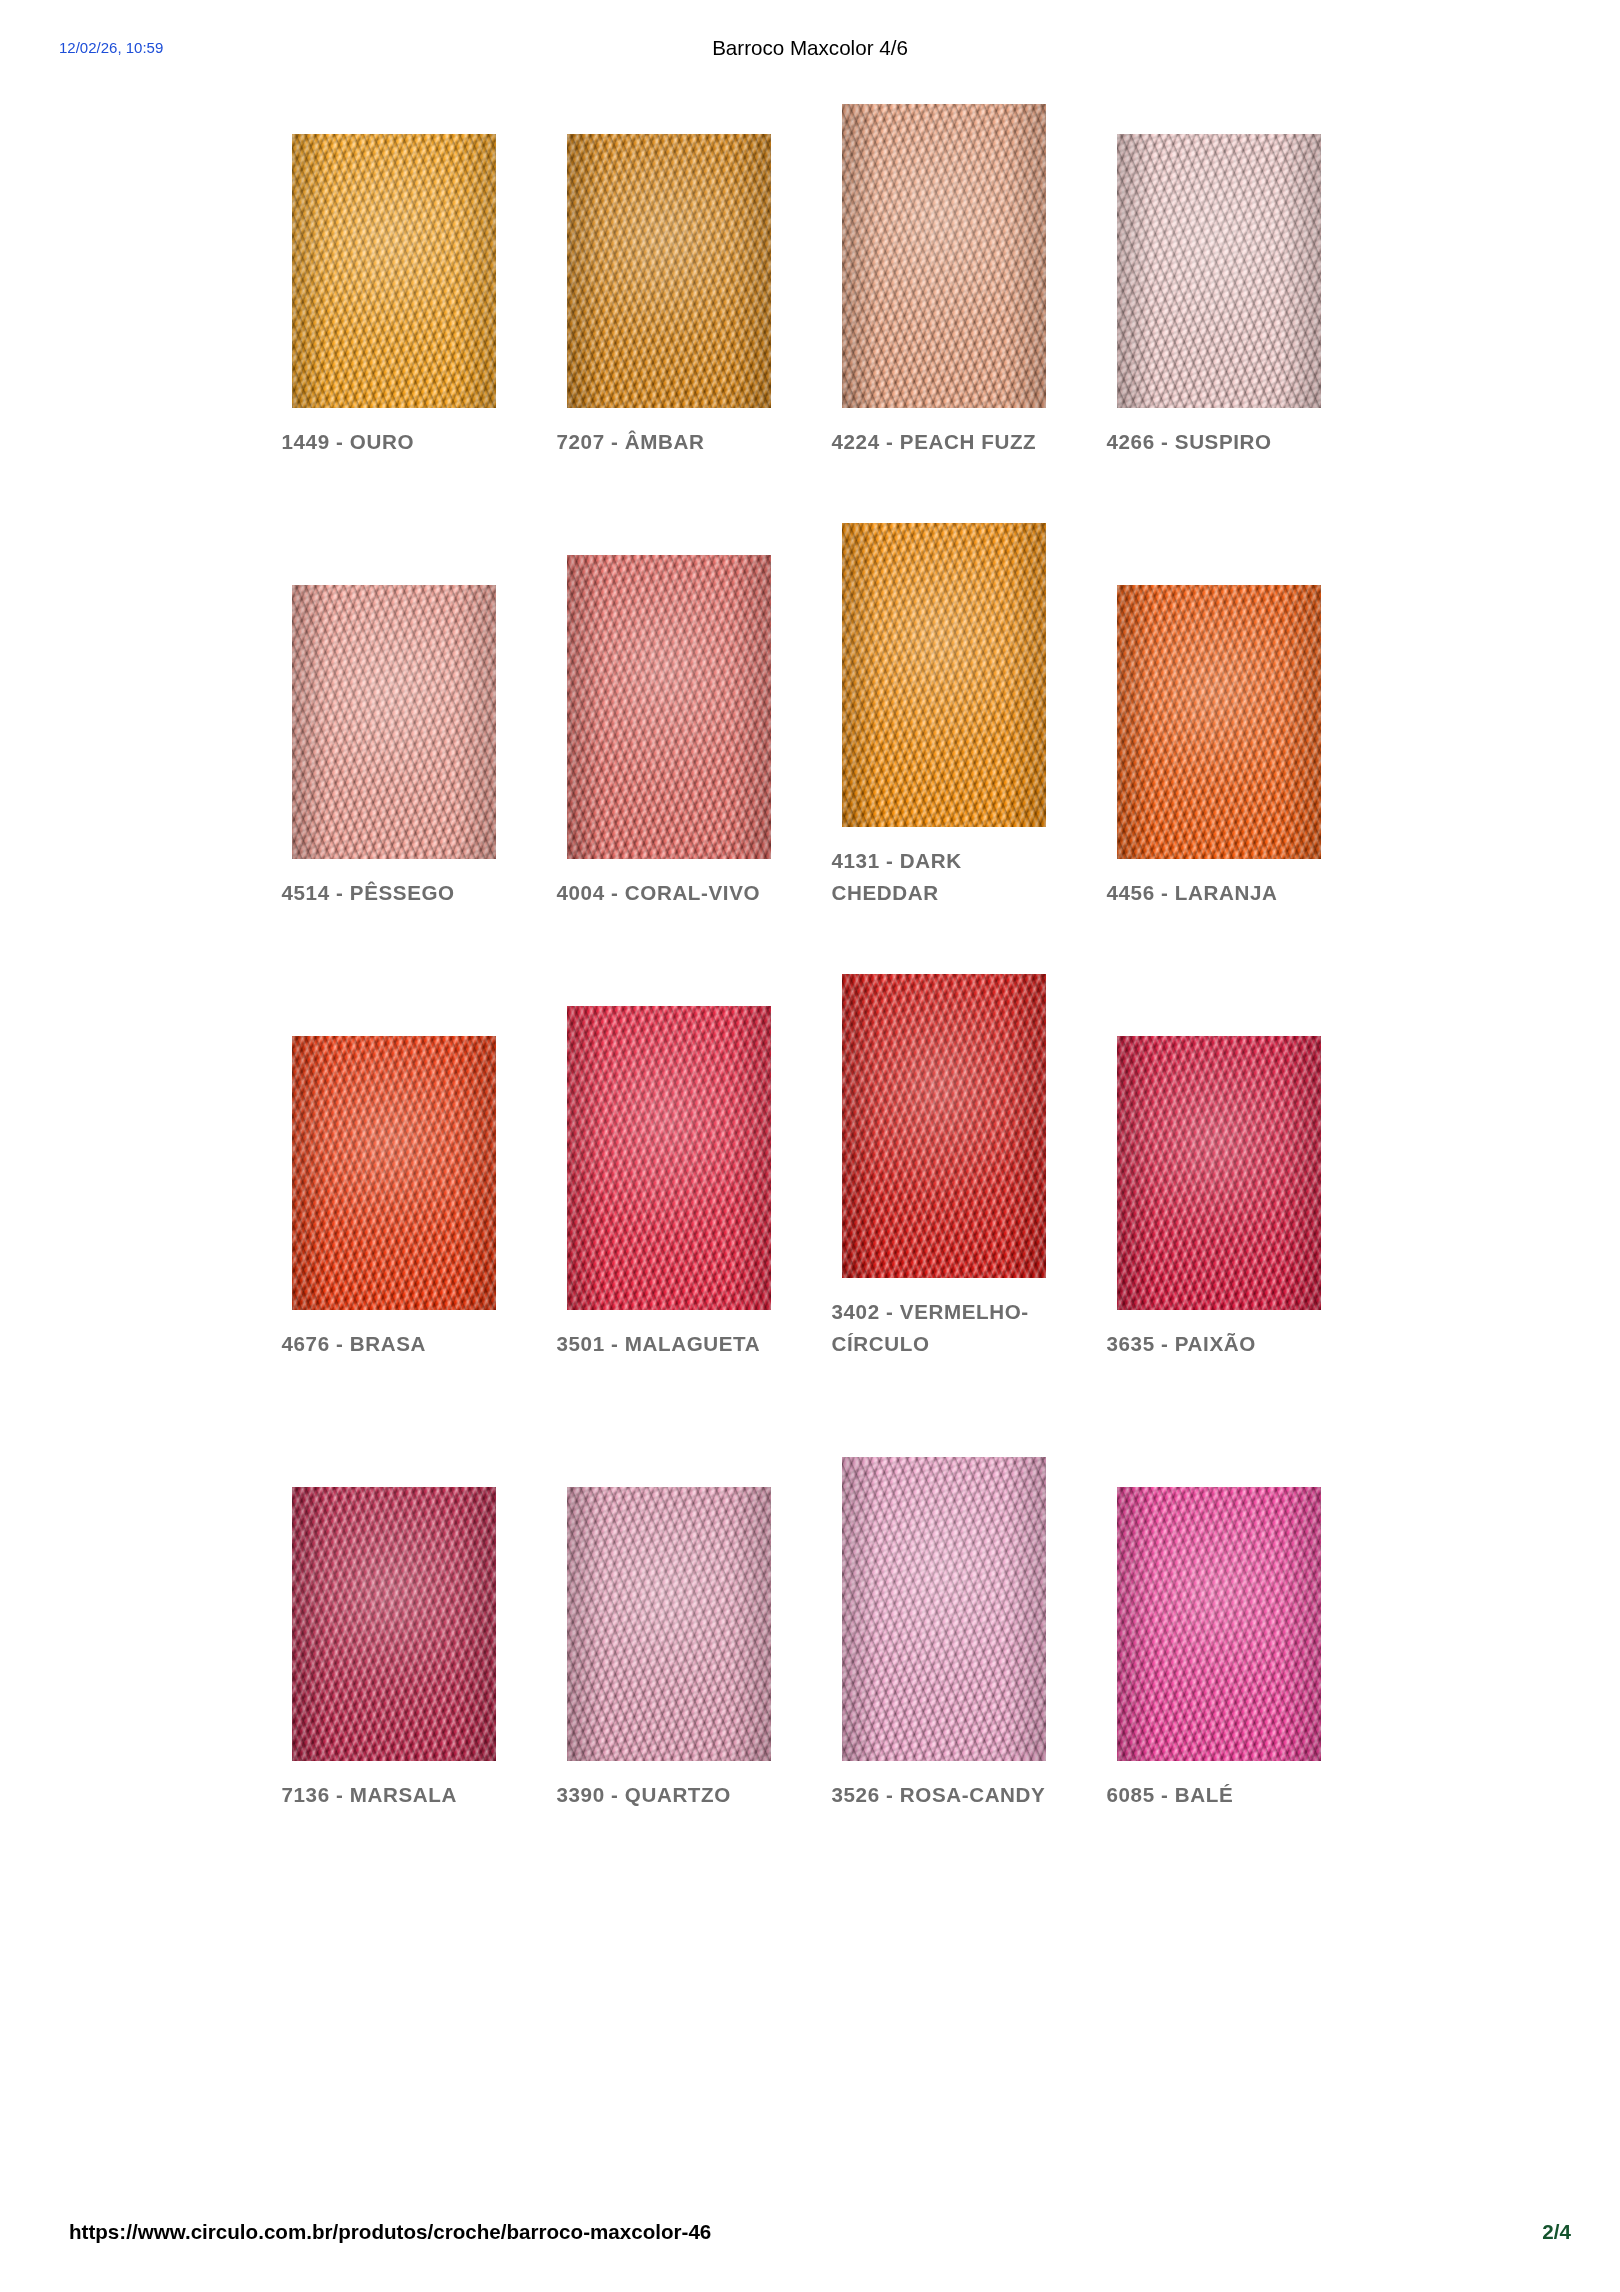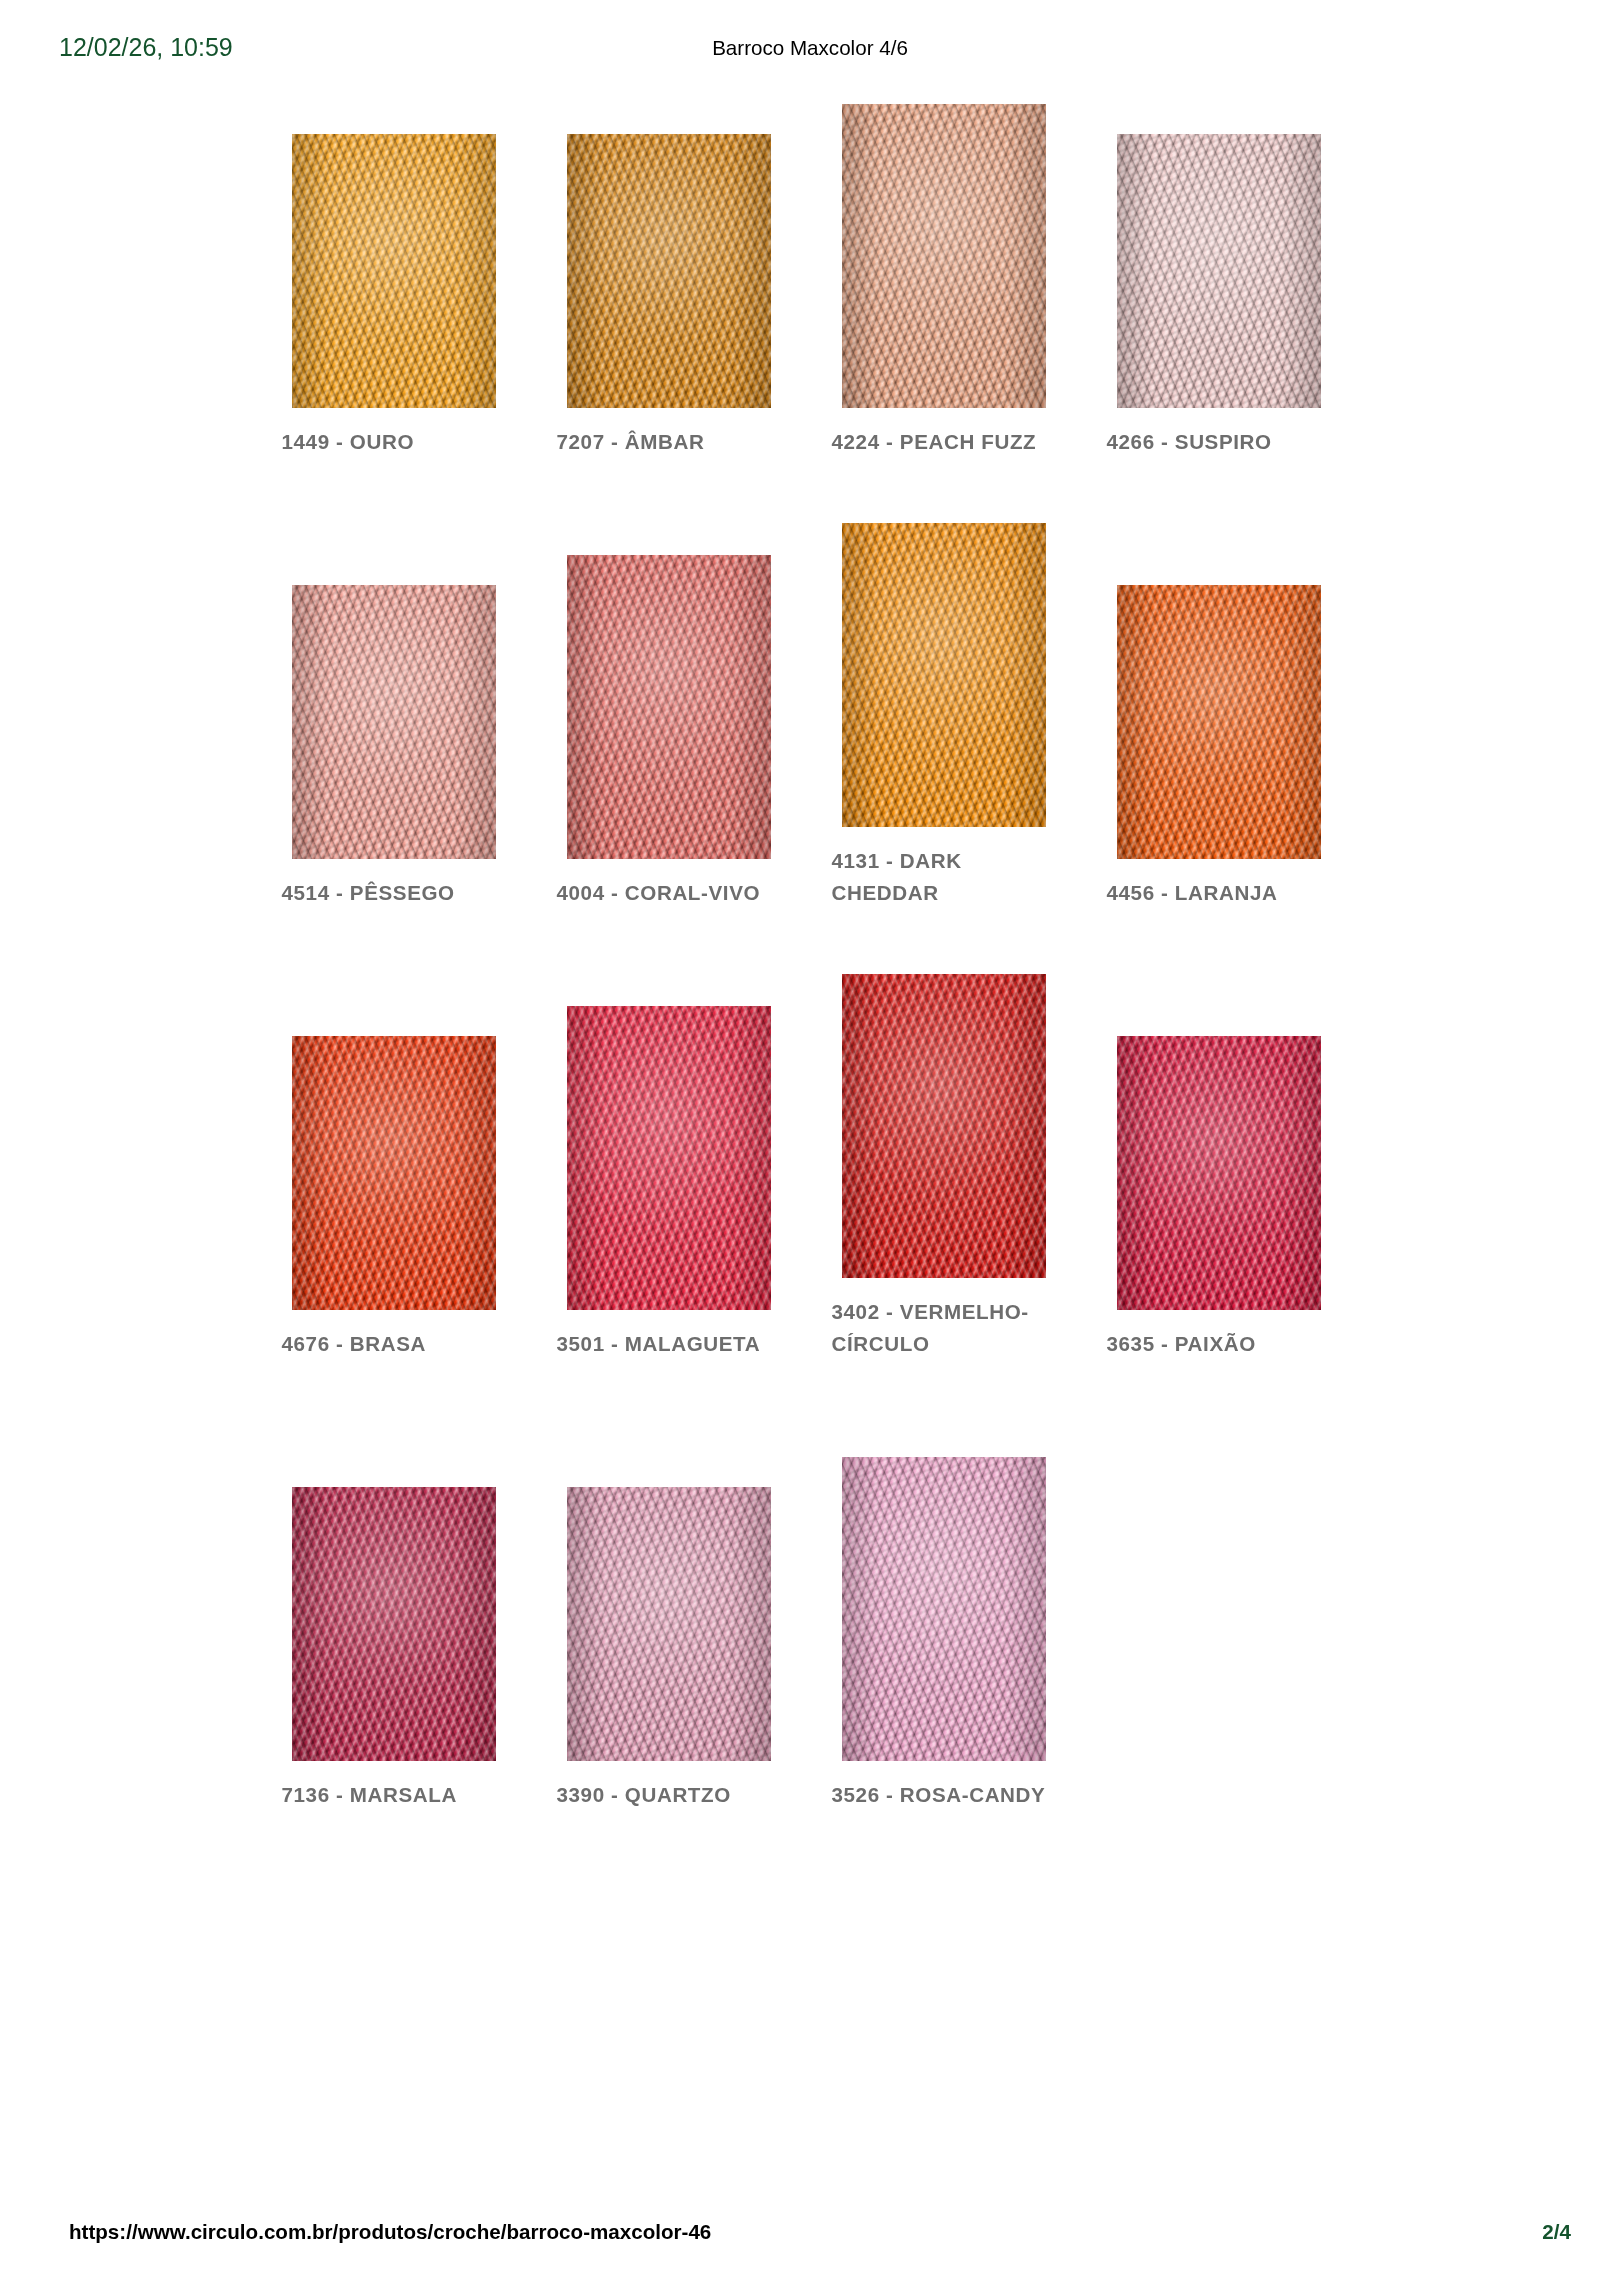--- a/index.html
+++ b/index.html
@@ -23,23 +23,23 @@
     position: absolute;
     top: 35px;
     left: 0;
     width: 1620px;
     height: 29px;
   }
   .header-date {
     position: absolute;
     left: 59px;
     top: 0;
-    font-size: 25px;
+    font-size: 15px;
     line-height: 25.5px;
-    color: #14532d;
+    color: #1d4ed8;
     white-space: nowrap;
   }
   .header-title {
     position: absolute;
     left: 0;
     top: 0;
     width: 1620px;
     text-align: center;
     font-size: 20.6px;
     line-height: 25.5px;
@@ -338,20 +338,30 @@
       <div class="color-cell">
         <div class="swatch tall" style="background: rgb(212, 114, 166);">
           <div class="tex" style="transform: none; background: rgb(244, 166, 205);"></div>
           <div class="tex t1"></div>
           <div class="tex t2"></div>
           <div class="tex t3"></div>
           <div class="shade"></div>
         </div>
         <div class="swatch-label">3526 - ROSA-CANDY</div>
       </div>
+      <div class="color-cell">
+        <div class="swatch short" style="background: rgb(196, 0, 107);">
+          <div class="tex" style="transform: none; background: rgb(250, 62, 158);"></div>
+          <div class="tex t1"></div>
+          <div class="tex t2"></div>
+          <div class="tex t3"></div>
+          <div class="shade"></div>
+        </div>
+        <div class="swatch-label">6085 - BALÉ</div>
+      </div>
     </div>
   </div>
 
 <div class="page-footer">
   <div class="footer-url">https://www.circulo.com.br/produtos/croche/barroco-maxcolor-46</div>
   <div class="footer-pageno">2/4</div>
 </div>
 
 
 </body></html>

